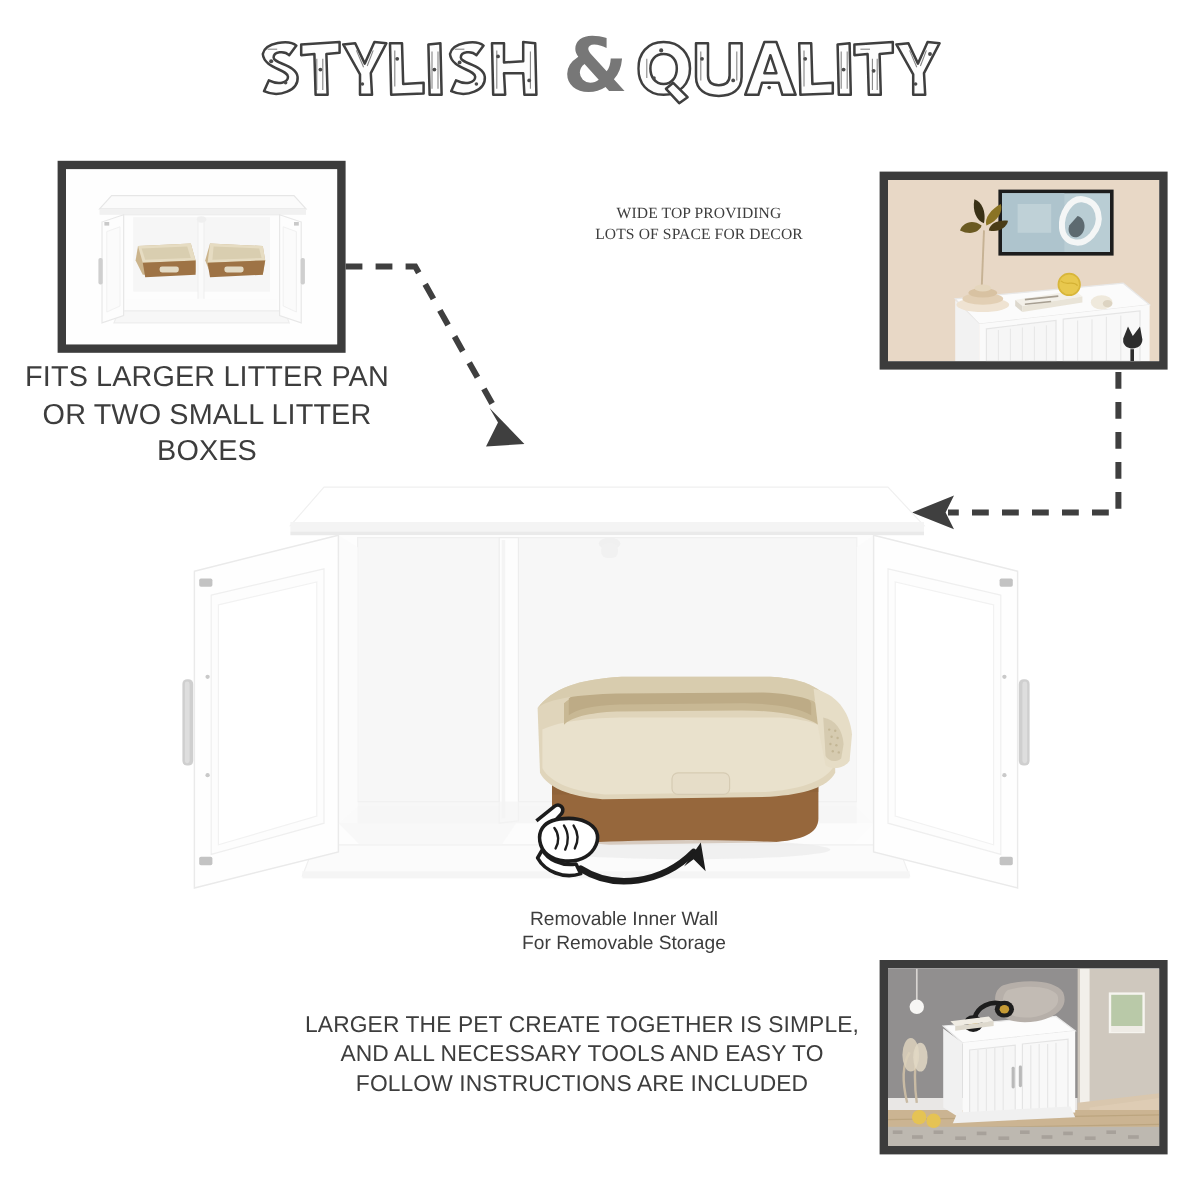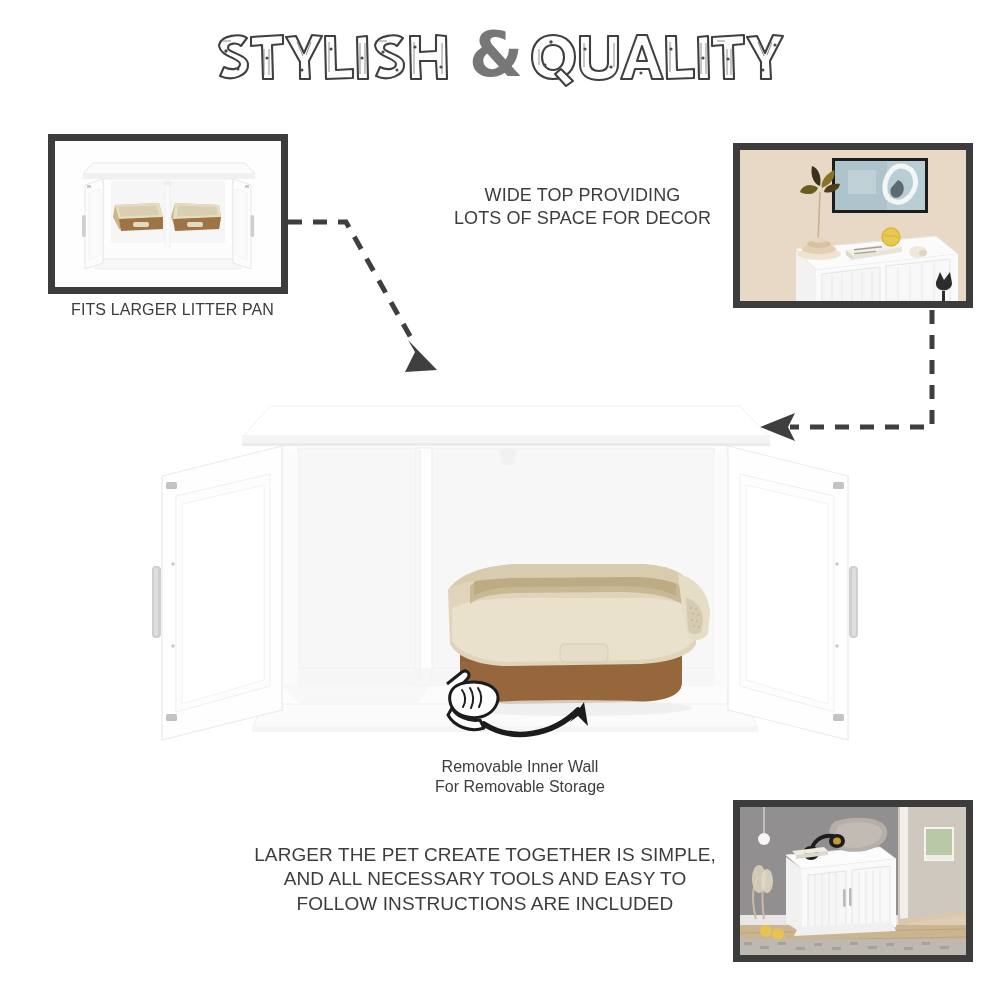--- a/index.html
+++ b/index.html
@@ -19,22 +19,22 @@
   .inset{position:absolute;background:#3c3c3c;box-sizing:border-box;}
   .inset .inner{position:absolute;inset:7px;overflow:hidden;background:#fff;}
 
   #inset-left{left:48px;top:134px;width:240px;height:160px;}
   #inset-topright{left:733px;top:143px;width:240px;height:165px;}
   #inset-bottomright{left:733px;top:800px;width:240px;height:162px;}
 
   
   .caption{position:absolute;text-align:center;color:#3d3d3d;
       font-family:"Liberation Sans",sans-serif;line-height:1.28;}
-  #caption-left{left:0px;top:300px;width:345px;font-size:16px;letter-spacing:.1px;}
-  #caption-widetop{left:410px;top:184px;width:345px;font-size:18px;letter-spacing:.1px;}
+  #caption-left{left:0px;top:300px;width:345px;font-size:24px;letter-spacing:.1px;}
+  #caption-widetop{left:410px;top:170px;width:345px;font-size:13px;letter-spacing:.1px;font-family:Liberation Serif, serif;}
   #caption-innerwall{left:355px;top:757px;width:330px;font-size:16px;}
   #caption-bottom{left:215px;top:843px;width:540px;font-size:19px;letter-spacing:.1px;}
 
   
   .connector{position:absolute;left:0;top:0;width:1000px;height:1000px;
       pointer-events:none;overflow:visible;}
 
   
   #product{position:absolute;left:130px;top:368px;width:760px;height:410px;}
   #product svg{display:block;}
@@ -192,20 +192,21 @@
           <path d="M118 78 L166 76 L164 88 L120 90 Z" fill="#9e7345"></path>
           <path d="M123 64.5 L161 66 L163 74 L122 75.5 Z" fill="#d9ceb0"></path>
           <rect x="132" y="81" width="16" height="5" rx="2" fill="#e3dac4"></rect>
         </g>
       </svg>
     </div>
   </div>
 
   <div class="caption" id="caption-left">
     <div>FITS LARGER LITTER PAN</div>
+    <div>OR TWO SMALL LITTER BOXES</div>
   </div>
 
   <div class="inset" id="inset-topright">
     <div class="inner">
       <svg width="226" height="151" viewBox="0 0 226 151">
         <rect width="226" height="151" fill="#e4d4c2"></rect>
         <rect x="0" y="0" width="226" height="151" fill="#e8d8c6"></rect>
 
         <rect x="92" y="8" width="96" height="55" fill="#1d1d1d"></rect>
         <rect x="95" y="11" width="90" height="49" fill="#b9cdd4"></rect>

